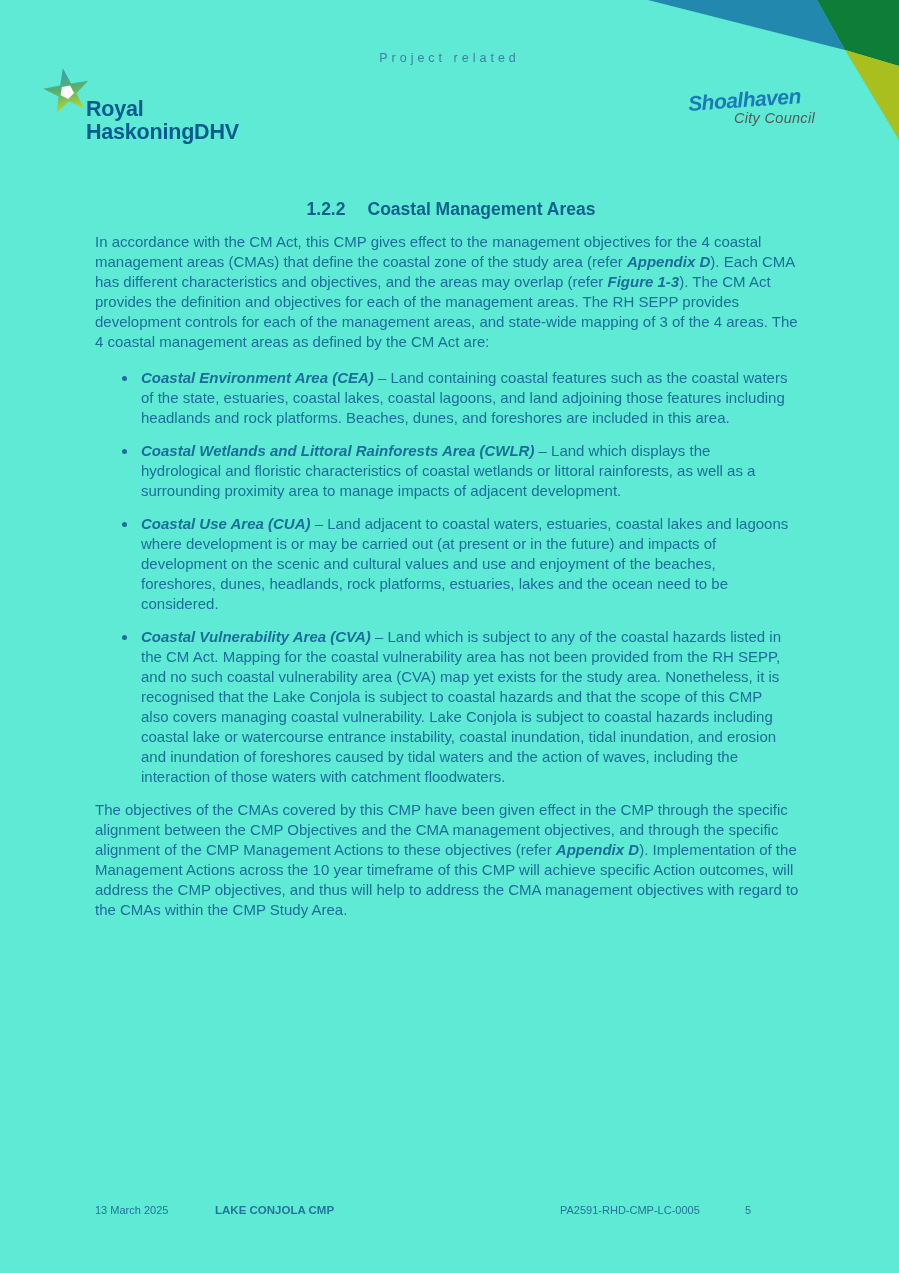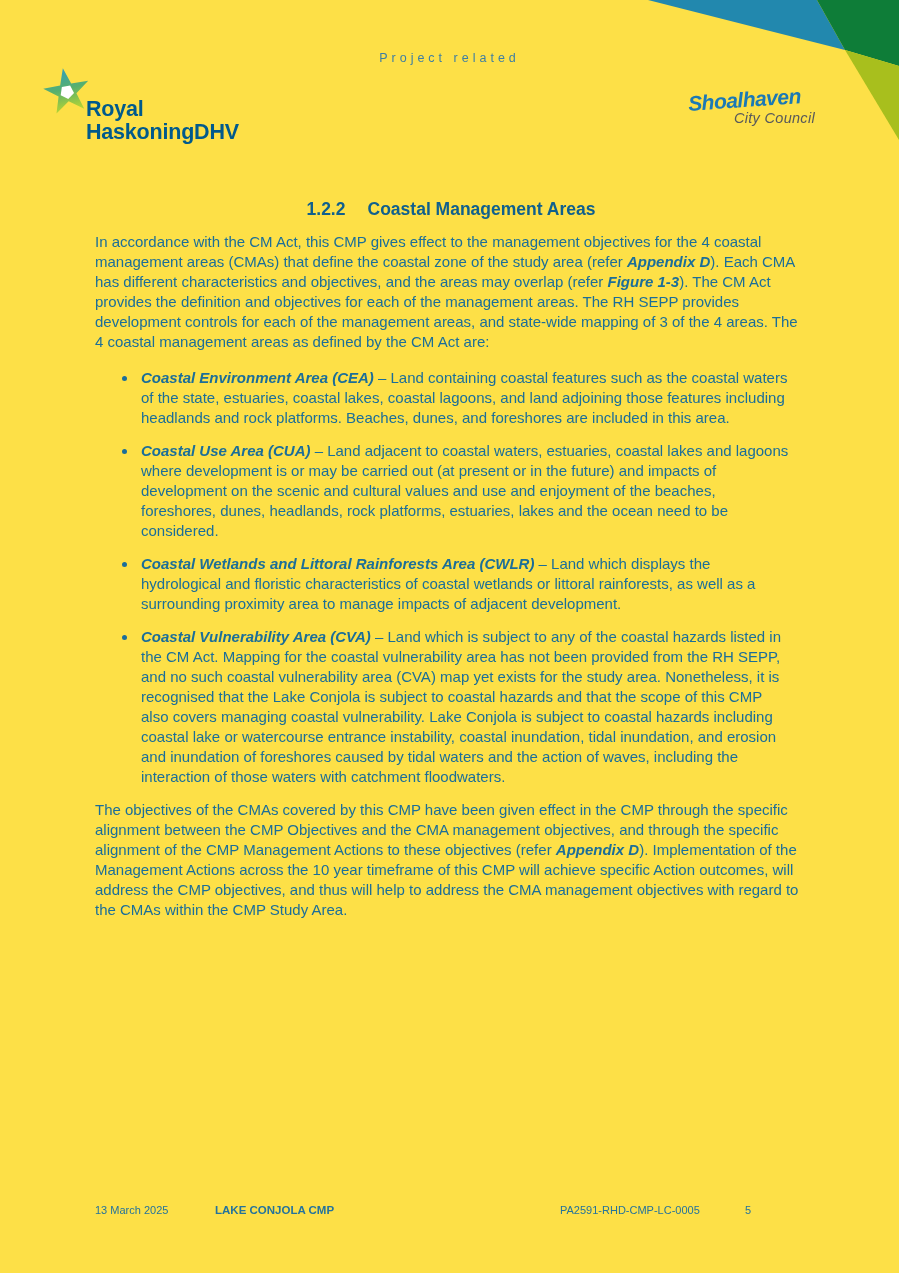--- a/index.html
+++ b/index.html
@@ -1,19 +1,19 @@
 <!DOCTYPE html>
 <html><head>
 <meta charset="utf-8">
 <style>
   html,body{margin:0;padding:0;background:#e9e9e9;}
   .page{
     position:relative;
     width:899px;height:1273px;
-    background:#fde047;
+    background:#5eead4;
     overflow:hidden;
     font-family:"Liberation Sans","DejaVu Sans",sans-serif;
     margin:0 auto;
   }
   
   .corner-svg{position:absolute;top:0;right:0;width:899px;height:150px;display:block;}
   
   .header-label{
     position:absolute;top:51px;left:0;width:899px;
     text-align:center;
@@ -112,28 +112,28 @@
 management areas (CMAs) that define the coastal zone of the study area (refer <b>Appendix D</b>). Each CMA
 has different characteristics and objectives, and the areas may overlap (refer <b>Figure 1-3</b>). The CM Act
 provides the definition and objectives for each of the management areas. The RH SEPP provides
 development controls for each of the management areas, and state-wide mapping of 3 of the 4 areas. The
 4 coastal management areas as defined by the CM Act are:</p>
 
     <ul class="bullet-list">
       <li><b>Coastal Environment Area (CEA)</b> – Land containing coastal features such as the coastal waters
 of the state, estuaries, coastal lakes, coastal lagoons, and land adjoining those features including
 headlands and rock platforms. Beaches, dunes, and foreshores are included in this area.</li>
+      <li><b>Coastal Wetlands and Littoral Rainforests Area (CWLR)</b> – Land which displays the
+hydrological and floristic characteristics of coastal wetlands or littoral rainforests, as well as a
+surrounding proximity area to manage impacts of adjacent development.</li>
       <li><b>Coastal Use Area (CUA)</b> – Land adjacent to coastal waters, estuaries, coastal lakes and lagoons
 where development is or may be carried out (at present or in the future) and impacts of
 development on the scenic and cultural values and use and enjoyment of the beaches,
 foreshores, dunes, headlands, rock platforms, estuaries, lakes and the ocean need to be
 considered.</li>
-      <li><b>Coastal Wetlands and Littoral Rainforests Area (CWLR)</b> – Land which displays the
-hydrological and floristic characteristics of coastal wetlands or littoral rainforests, as well as a
-surrounding proximity area to manage impacts of adjacent development.</li>
       <li><b>Coastal Vulnerability Area (CVA)</b> – Land which is subject to any of the coastal hazards listed in
 the CM Act. Mapping for the coastal vulnerability area has not been provided from the RH SEPP,
 and no such coastal vulnerability area (CVA) map yet exists for the study area. Nonetheless, it is
 recognised that the Lake Conjola is subject to coastal hazards and that the scope of this CMP
 also covers managing coastal vulnerability. Lake Conjola is subject to coastal hazards including
 coastal lake or watercourse entrance instability, coastal inundation, tidal inundation, and erosion
 and inundation of foreshores caused by tidal waters and the action of waves, including the
 interaction of those waters with catchment floodwaters.</li>
     </ul>
 

